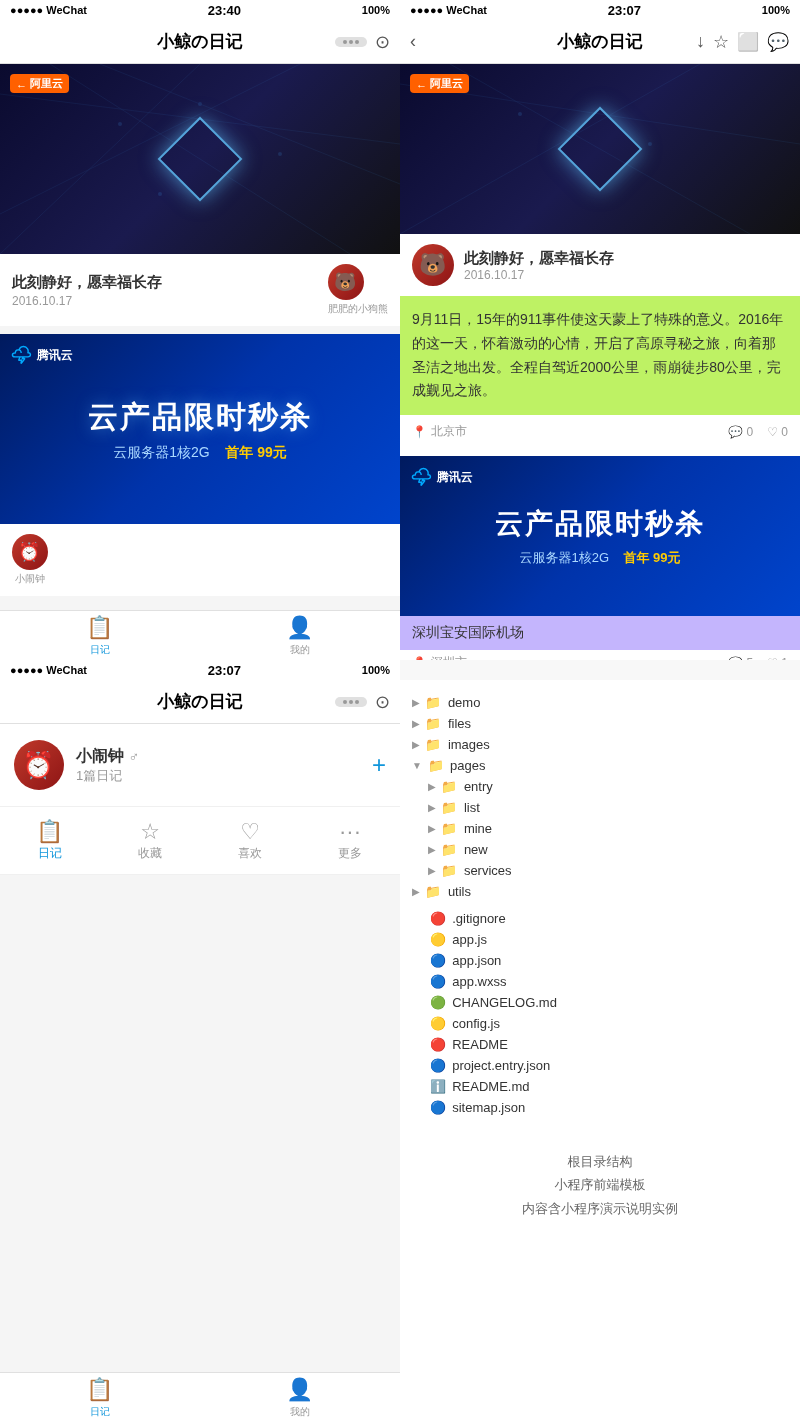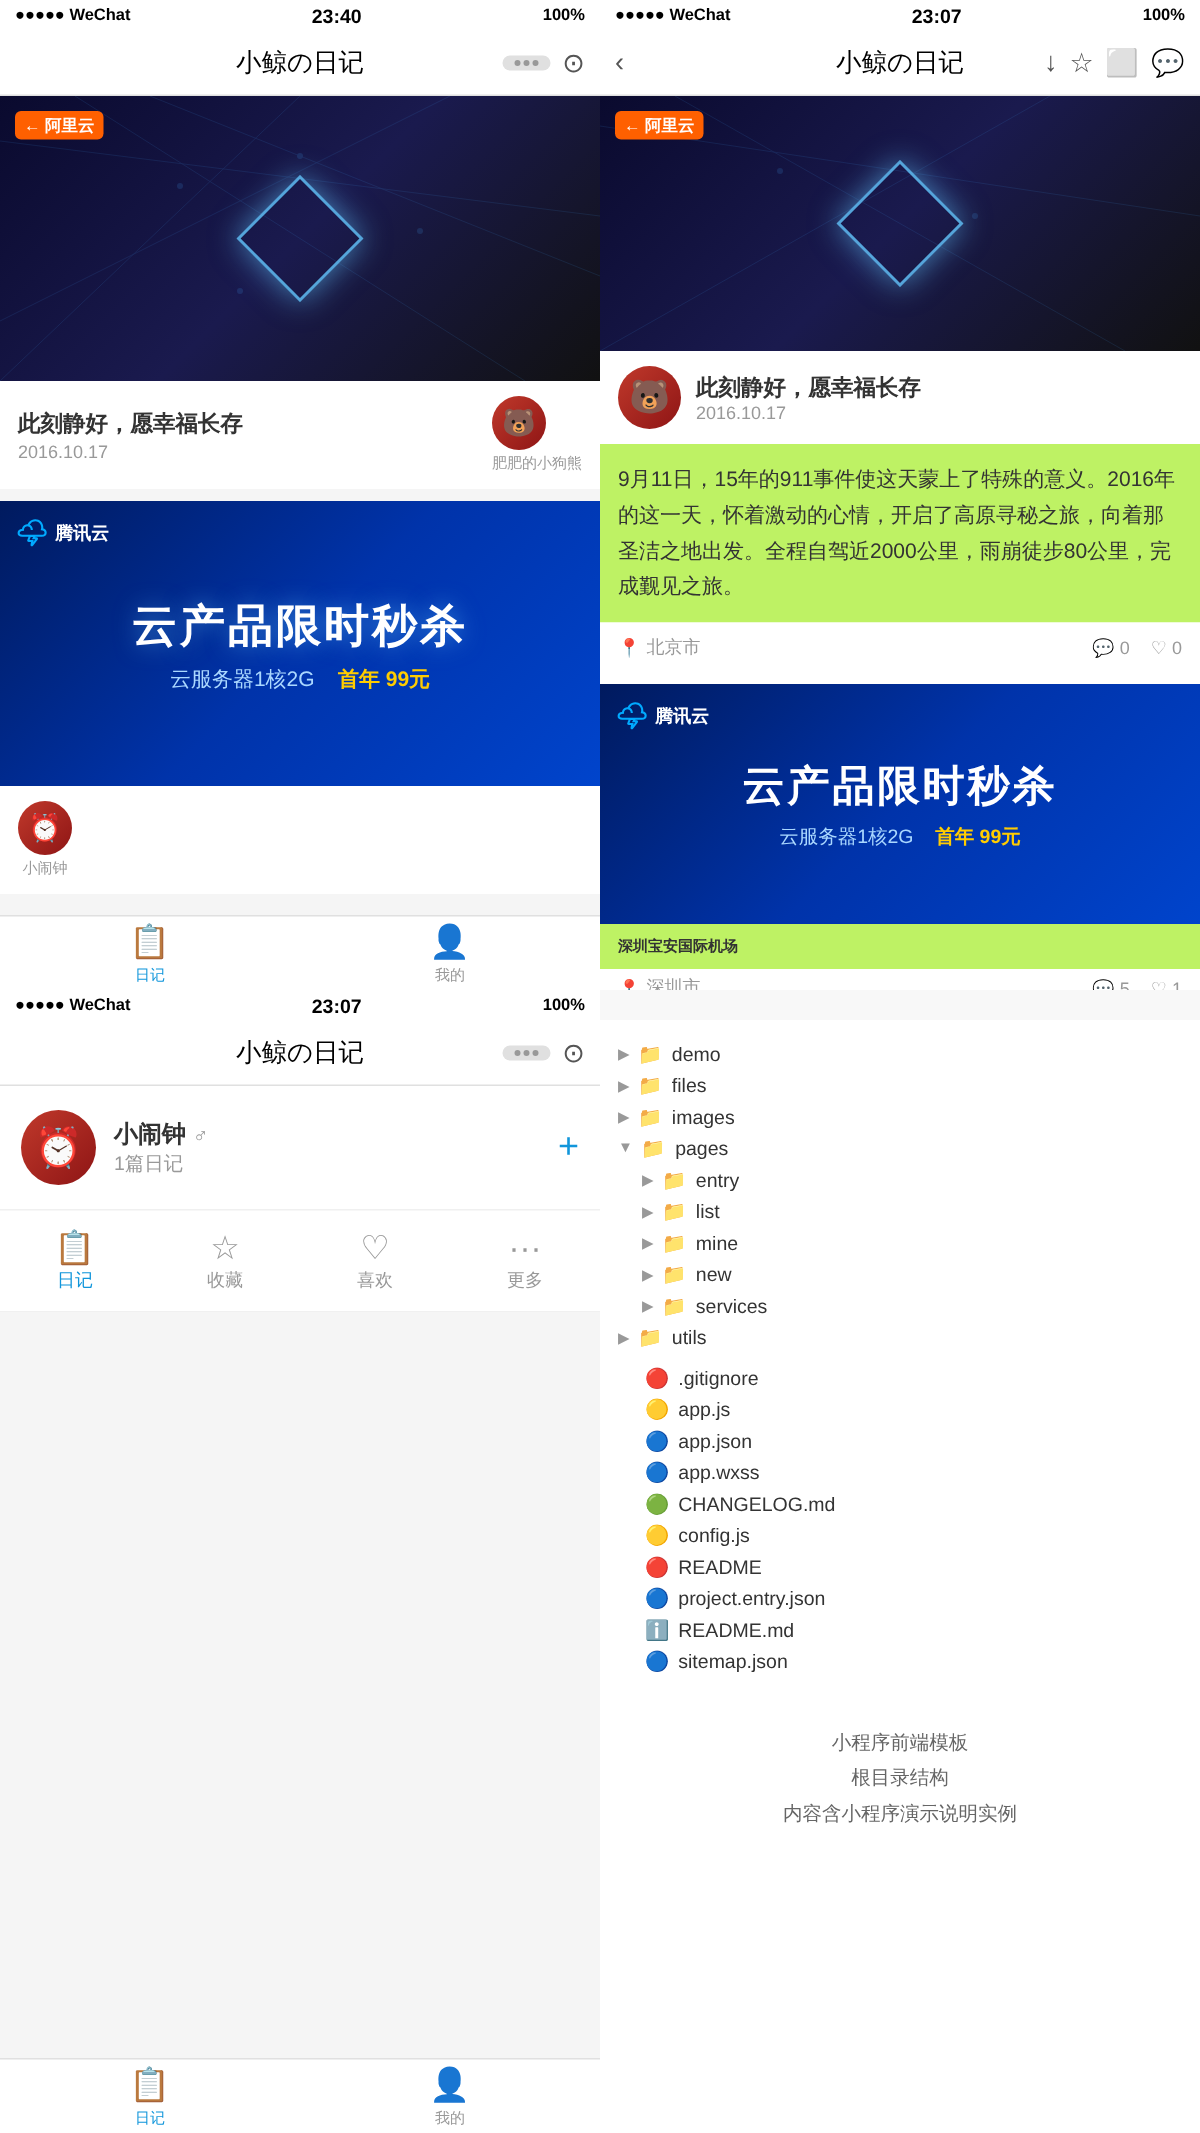--- a/index.html
+++ b/index.html
@@ -58,21 +58,21 @@
       height: 44px;
       background: #fff;
       border-bottom: 1px solid #e0e0e0;
       display: flex;
       align-items: center;
       justify-content: center;
       position: relative;
     }
     .nav-bar .title {
       font-size: 17px;
-      font-weight: 400;
+      font-weight: 700;
       color: #000;
     }
     .nav-bar .nav-right {
       position: absolute;
       right: 10px;
       display: flex;
       align-items: center;
       gap: 8px;
     }
     .nav-dots {
@@ -157,22 +157,22 @@
       padding: 8px 12px;
       font-size: 12px; color: #999;
       background: #fff;
     }
 
     .second-post {
       margin-top: 8px;
     }
     .second-post-meta {
       padding: 8px 12px;
-      font-size: 10px; color: #333; font-weight: 700;
-      background: #bef264;
+      font-size: 14px; color: #333; font-weight: 400;
+      background: #c4b5fd;
     }
     .second-post-location {
       display: flex; align-items: center; gap: 4px;
       padding: 4px 12px 8px;
       font-size: 12px; color: #999;
       background: #fff;
     }
 
     
     .profile-section {
@@ -608,17 +608,17 @@
     </div>
 
     <div class="file-row">
       <span style="width:12px;display:inline-block;"></span>
       <span style="color:#2980b9;font-size:13px;">🔵</span>
       <span>sitemap.json</span>
     </div>
   </div>
 
   <div class="footer-text">
+    <div>根目录结构</div>
     <div>小程序前端模板</div>
-    <div>根目录结构</div>
     <div>内容含小程序演示说明实例</div>
   </div>
 </div>
 
 </body></html>

